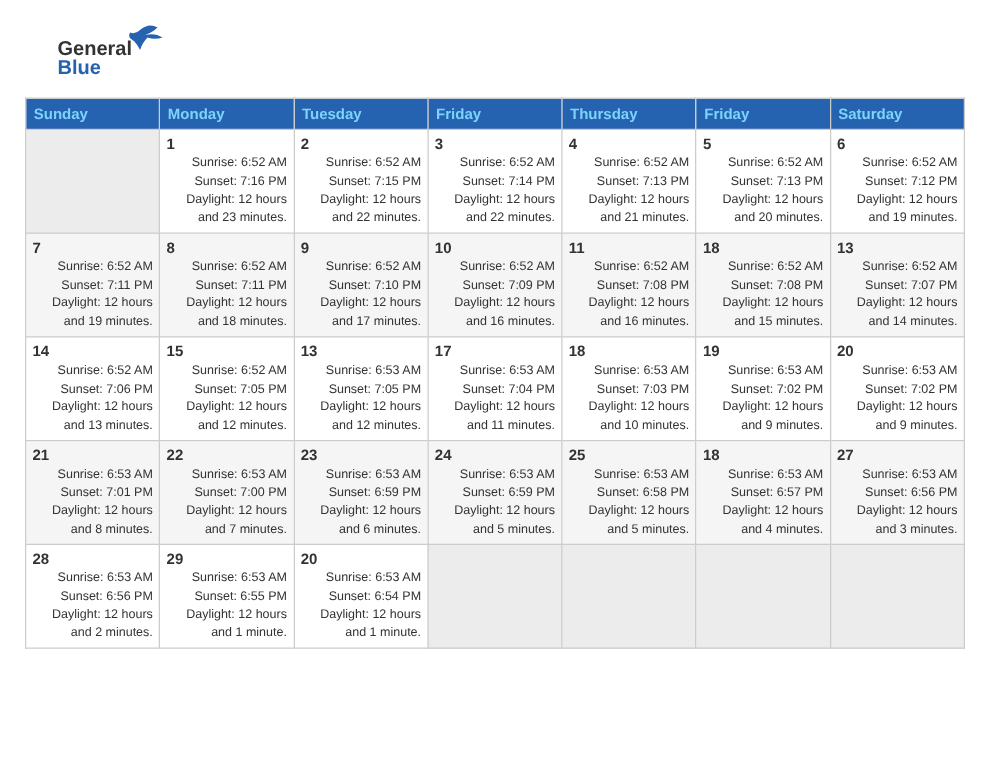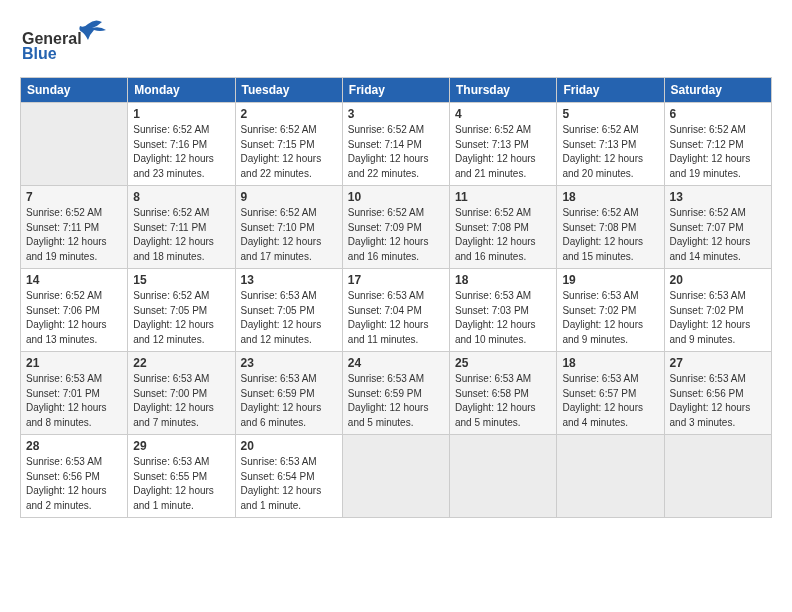--- a/index.html
+++ b/index.html
@@ -15,41 +15,42 @@
     }
     .header {
       display: flex;
       justify-content: space-between;
       align-items: flex-start;
       margin-bottom: 12px;
     }
     .logo {
       display: flex;
       align-items: center;
+      margin-left: 24px;
     }
     .title-block {
       text-align: right;
     }
     .month-title {
       font-size: 32px;
       font-weight: bold;
       color: #333;
     }
     .subtitle {
       font-size: 14px;
       color: #555;
     }
     table {
       width: 100%;
       border-collapse: collapse;
       font-size: 10.5px;
     }
     thead tr th {
       background-color: #2563b0;
-      color: #ffffff;
+      color: #7dd3fc;
       padding: 5px 6px;
       text-align: left;
       font-size: 12px;
       font-weight: bold;
       border: 1px solid #ccc;
     }
     tbody tr td {
       border: 1px solid #ccc;
       vertical-align: top;
       padding: 4px 5px;
@@ -61,20 +62,21 @@
     .day-num {
       font-weight: bold;
       font-size: 12px;
       display: block;
       margin-bottom: 2px;
     }
     .day-info {
       line-height: 1.45;
       font-size: 10px;
       color: #333;
+      text-align: right;
     }
     .empty-cell {
       background: #f9f9f9;
     }
     tbody tr:nth-child(odd) td {
       background: #fff;
     }
     tbody tr:nth-child(even) td {
       background: #f5f5f5;
     }

